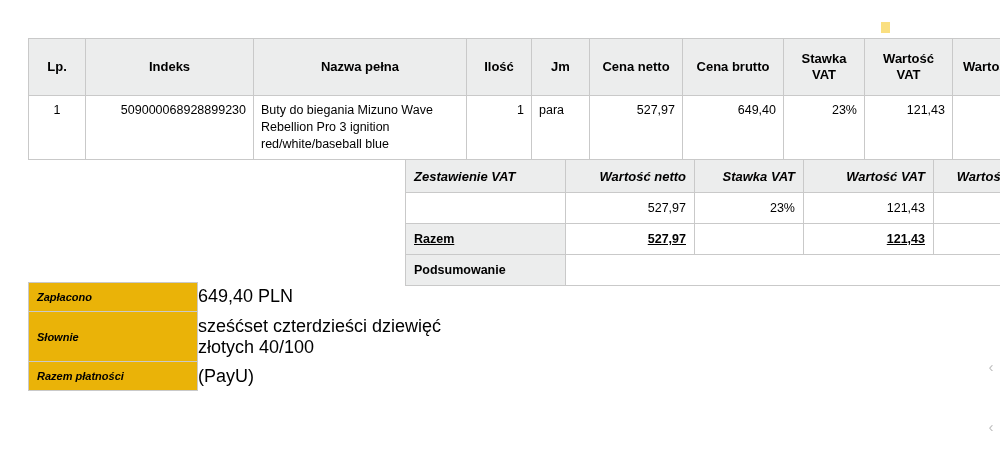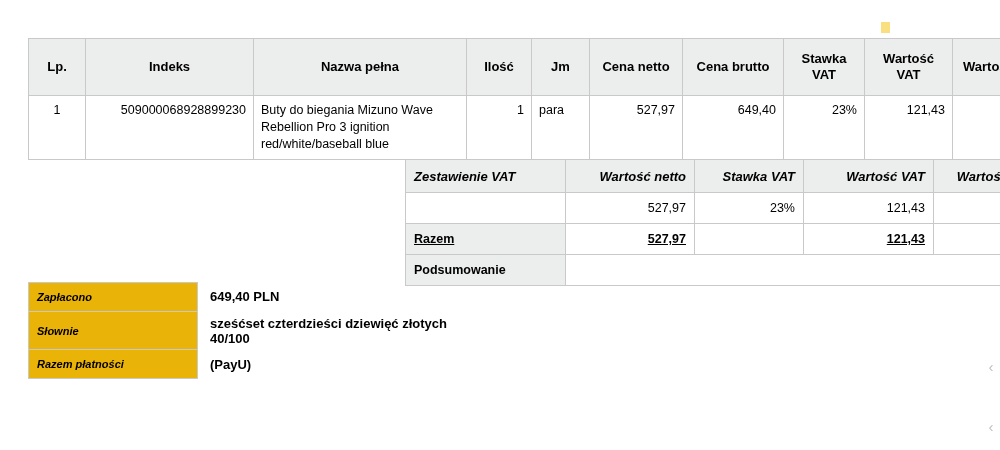--- a/index.html
+++ b/index.html
@@ -156,23 +156,22 @@
     width: 152px;
     background: #eab308;
     font-weight: bold;
     font-style: italic;
     font-size: 11px;
     text-align: left;
   }
   .pay-table td.pay-val {
     border: none;
     background: transparent;
-    font-size: 13px;
-    padding-left: 12px;
-    font-weight: bold;
+    font-size: 18px;
+    padding-left: 0;
   }
   .pay-amount {
     font-size: 20px;
     line-height: 1.1;
   }
 
   
   .edge-mark {
     position: absolute;
     right: 3px;

